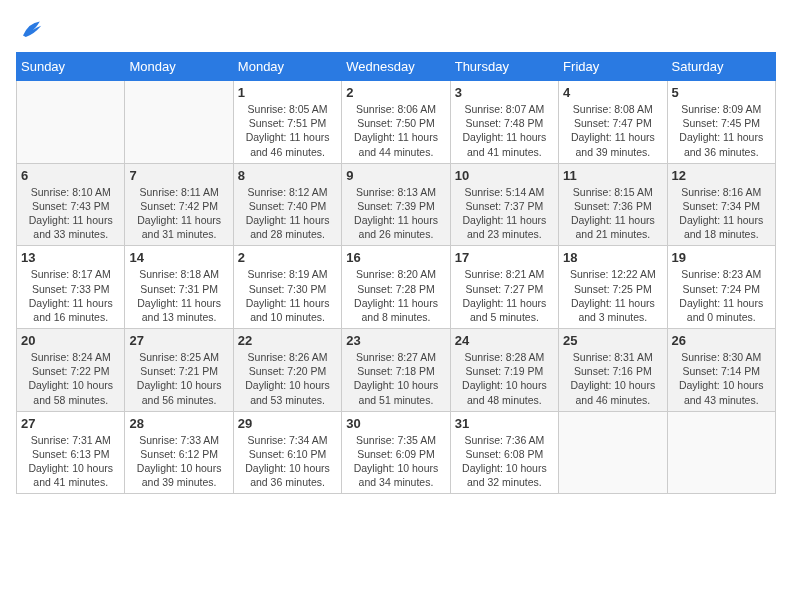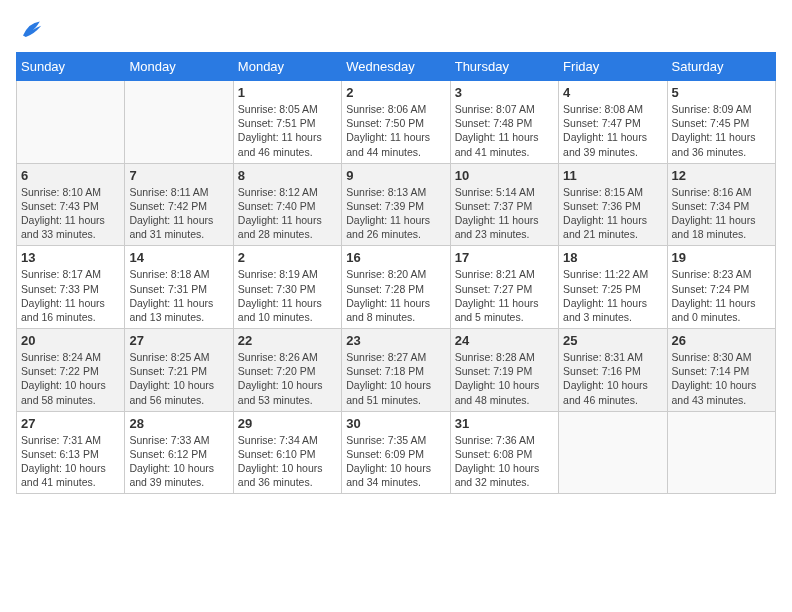--- a/index.html
+++ b/index.html
@@ -65,20 +65,21 @@
     .day-number {
       font-size: 13px;
       font-weight: bold;
       display: block;
       margin-bottom: 2px;
     }
     .day-info {
       font-size: 10.5px;
       line-height: 1.35;
       color: #444;
+      text-align: center;
     }
     tbody tr:nth-child(odd) td {
       background: #fff;
     }
     tbody tr:nth-child(even) td {
       background: #f2f2f2;
     }
     tbody tr td.empty {
       background: #f9f9f9 !important;
     }
@@ -220,21 +221,21 @@
 Daylight: 11 hours and 8 minutes.</div>
         </td>
         <td>
           <span class="day-number">17</span>
           <div class="day-info">Sunrise: 8:21 AM
 Sunset: 7:27 PM
 Daylight: 11 hours and 5 minutes.</div>
         </td>
         <td>
           <span class="day-number">18</span>
-          <div class="day-info">Sunrise: 11:22 AM
+          <div class="day-info">Sunrise: 12:22 AM
 Sunset: 7:25 PM
 Daylight: 11 hours and 3 minutes.</div>
         </td>
         <td>
           <span class="day-number">19</span>
           <div class="day-info">Sunrise: 8:23 AM
 Sunset: 7:24 PM
 Daylight: 11 hours and 0 minutes.</div>
         </td>
       </tr>

